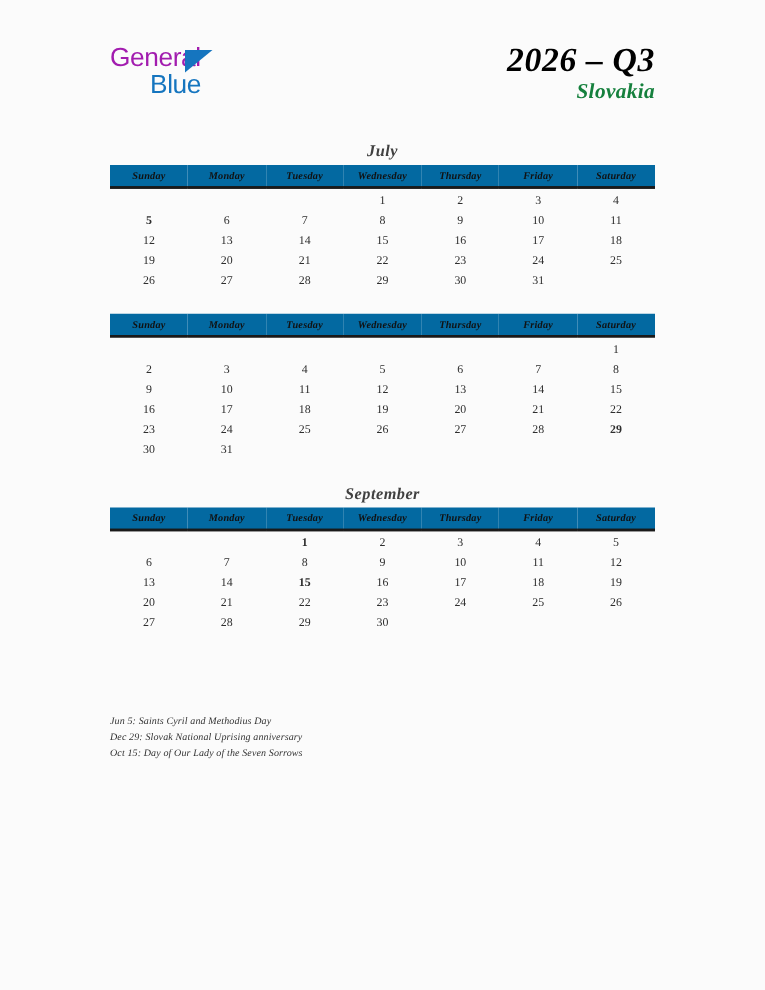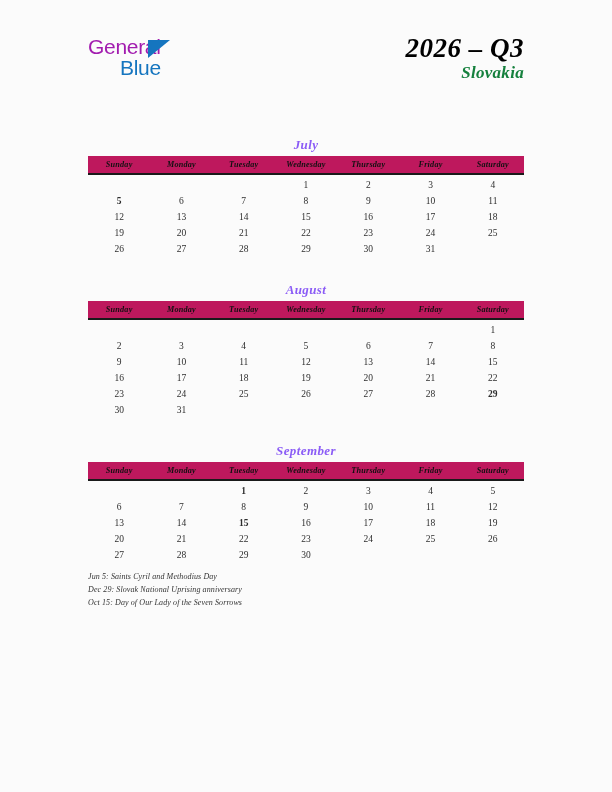--- a/index.html
+++ b/index.html
@@ -94,33 +94,32 @@
   .month-block {
     width: 436px;
     margin-bottom: 18px;
   }
   .month-name {
     text-align: center;
     font-family: "Liberation Serif", "DejaVu Serif", serif;
     font-style: italic;
     font-weight: bold;
     font-size: 13px;
-    color: #8b5cf6;
+    color: #404040;
     letter-spacing: 0.4px;
     height: 20px;
     line-height: 18px;
-    margin-top: 24px;
   }
   table.cal {
     width: 436px;
     border-collapse: collapse;
     table-layout: fixed;
   }
   table.cal thead tr {
-    background: #be185d;
+    background: #0369a1;
   }
   table.cal th {
     font-family: "Liberation Serif", "DejaVu Serif", serif;
     font-style: italic;
     font-weight: bold;
     font-size: 8.2px;
     color: #111111;
     height: 17px;
     padding: 0;
     text-align: center;
@@ -239,21 +238,20 @@
             <td>28</td>
             <td>29</td>
             <td>30</td>
             <td>31</td>
             <td class="empty">&nbsp;</td>
           </tr>
         </tbody>
       </table>
     </div>
     <div class="month-block">
-      <div class="month-name">August</div>
       <table class="cal">
         <thead>
           <tr>
             <th>Sunday</th>
             <th>Monday</th>
             <th>Tuesday</th>
             <th>Wednesday</th>
             <th>Thursday</th>
             <th>Friday</th>
             <th>Saturday</th>

